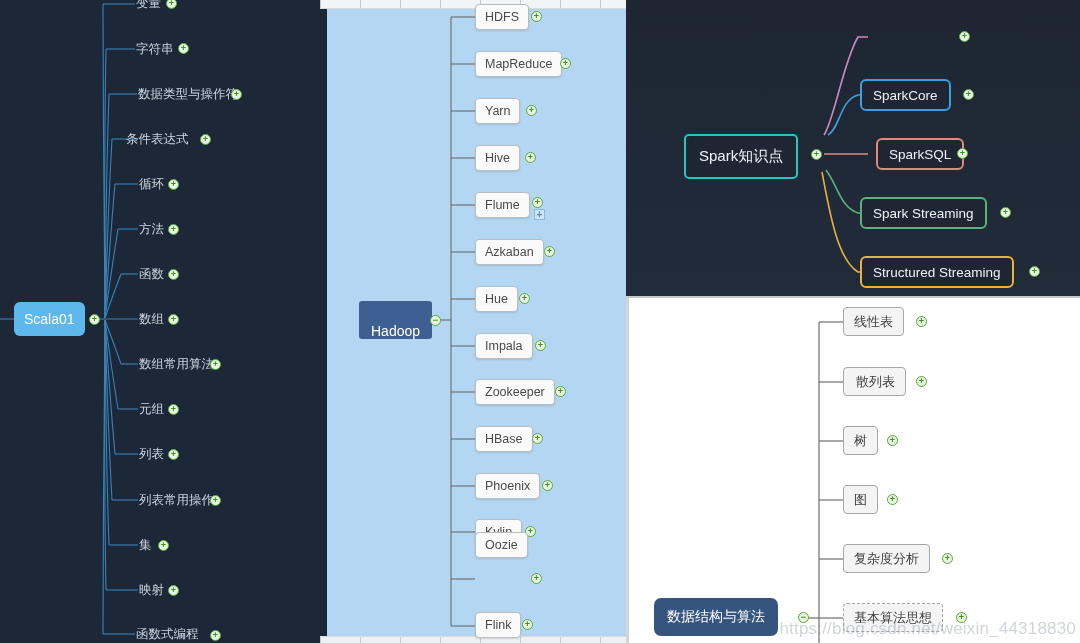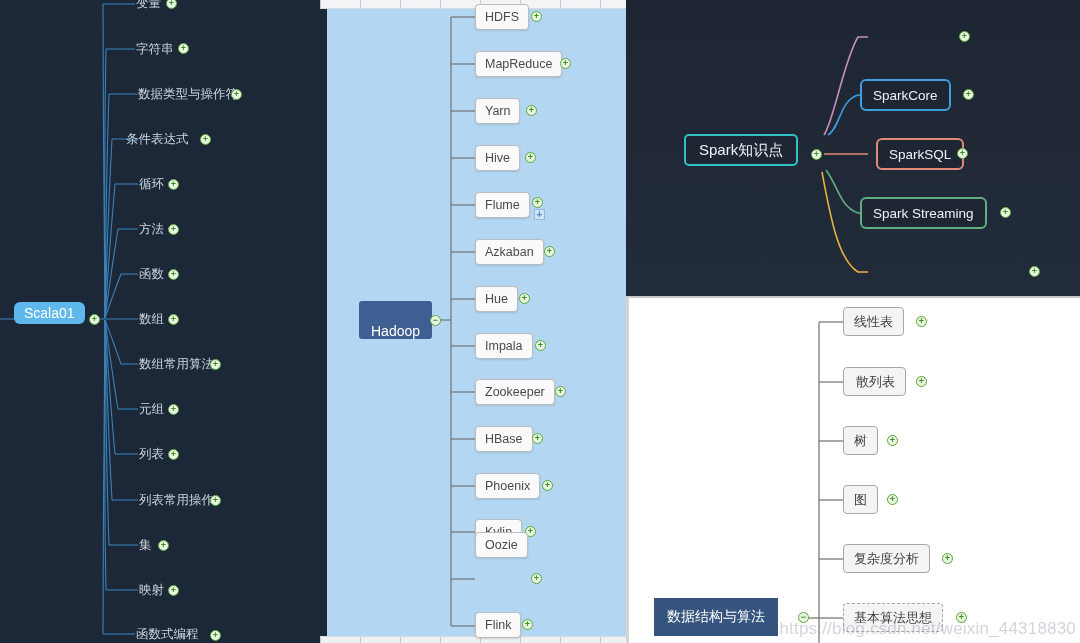--- a/index.html
+++ b/index.html
@@ -62,21 +62,21 @@
   svg.lines { position: absolute; left: 0; top: 0; overflow: visible; }
 
   
   .node { position: absolute; display: flex; align-items: center;
           justify-content: center; white-space: nowrap; }
 
   
   .node-root-scala {
     background: #5fb8ec; color: #ffffff;
     border-radius: 6px; font-size: 14px;
-    padding: 8px 10px; height: 22px;
+    padding: 8px 10px; height: 34px;
   }
   
   .node-text-dark {
     color: #ced6de; font-size: 12.5px; background: transparent;
     justify-content: flex-start;
   }
 
   
   .node-root-hadoop {
     background: #3d5f91; color: #ffffff; font-size: 14px;
@@ -87,32 +87,32 @@
     background: #fafafa; color: #4a4a4a; font-size: 12.5px;
     border: 1px solid #b9bcc0; border-radius: 4px;
     padding: 0 9px; height: 26px;
     box-shadow: 0 1px 2px rgba(0,0,0,.12);
   }
 
   
   .node-spark-root {
     background: #1e2633; color: #eef2f6; font-size: 15px;
     border: 2px solid #2dc3c3; border-radius: 5px;
-    padding: 0 13px; height: 32px;
+    padding: 0 13px; height: 45px;
   }
   .node-spark-child {
     background: #1e2633; color: #eef2f6; font-size: 13.5px;
     border: 2px solid #888; border-radius: 6px;
     padding: 0 11px; height: 32px;
   }
 
   
   .node-ds-root {
     background: #35557f; color: #ffffff; font-size: 14px;
-    border-radius: 0; padding: 0 13px; height: 38px;
+    border-radius: 7px; padding: 0 13px; height: 38px;
   }
   .node-ds-child {
     background: #f4f4f4; color: #3f3f3f; font-size: 13px;
     border: 1px solid #a7a7a7; border-radius: 4px;
     padding: 0 10px; height: 29px;
   }
 
   
   .badge {
     position: absolute; width: 11px; height: 11px; border-radius: 50%;
@@ -396,20 +396,23 @@
     <div class="node node-spark-child" style="left:234px; top:138px; border-color:#e08a78;margin-left:16px;">
       <span>SparkSQL</span>
       </div>
     <div class="badge plus" style="left:331px; top:148px;"></div>
 
     <div class="node node-spark-child" style="left:234px; top:197px; border-color:#5fae7e;">
       <span>Spark Streaming</span>
       </div>
     <div class="badge plus" style="left:374px; top:207px;"></div>
 
+    <div class="node node-spark-child" style="left:234px; top:256px; border-color:#e8b23c;">
+      <span>Structured Streaming</span>
+      </div>
     <div class="badge plus" style="left:403px; top:266px;"></div>
   </div>
 
   <div class="panel" id="panel-ds">
     <svg class="lines" width="454" height="347">
       <g stroke="#6f6f6f" stroke-width="1.2" fill="none">
         <path d="M176,320 L190,320"></path>
         <path d="M190,24 L190,347"></path>
         <path d="M190,24  L214,24"></path>
         <path d="M190,84  L214,84"></path>

